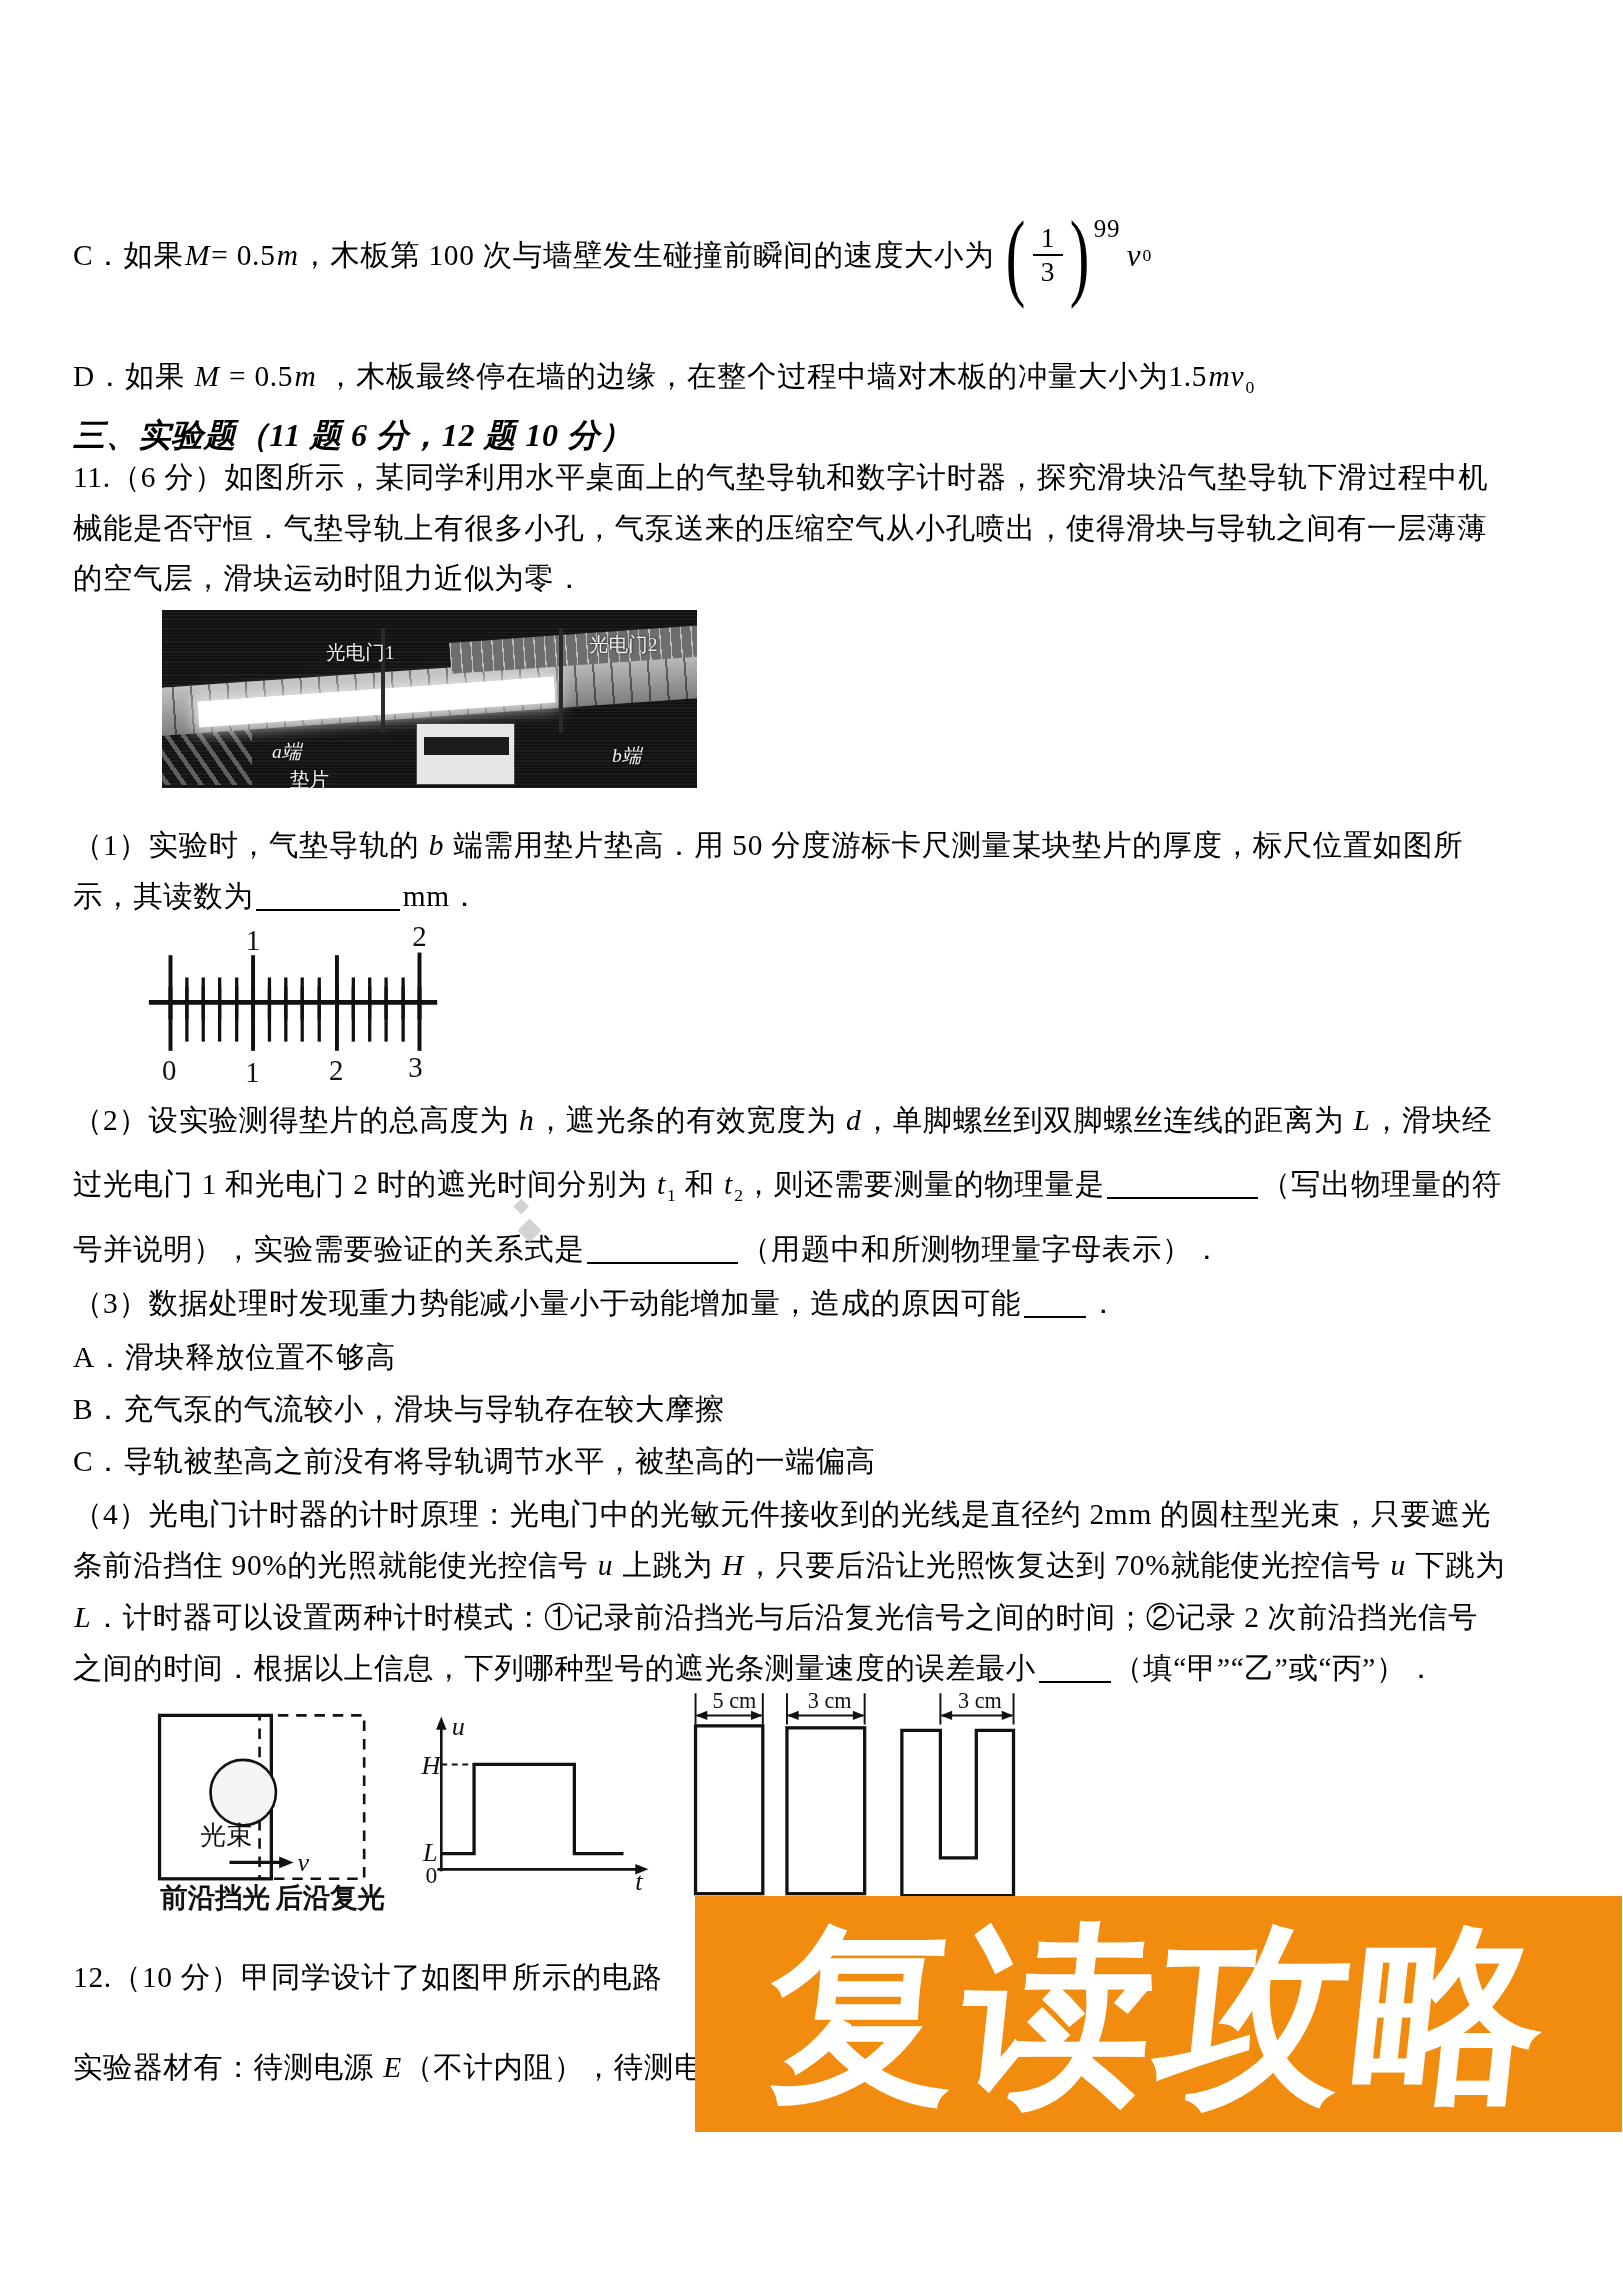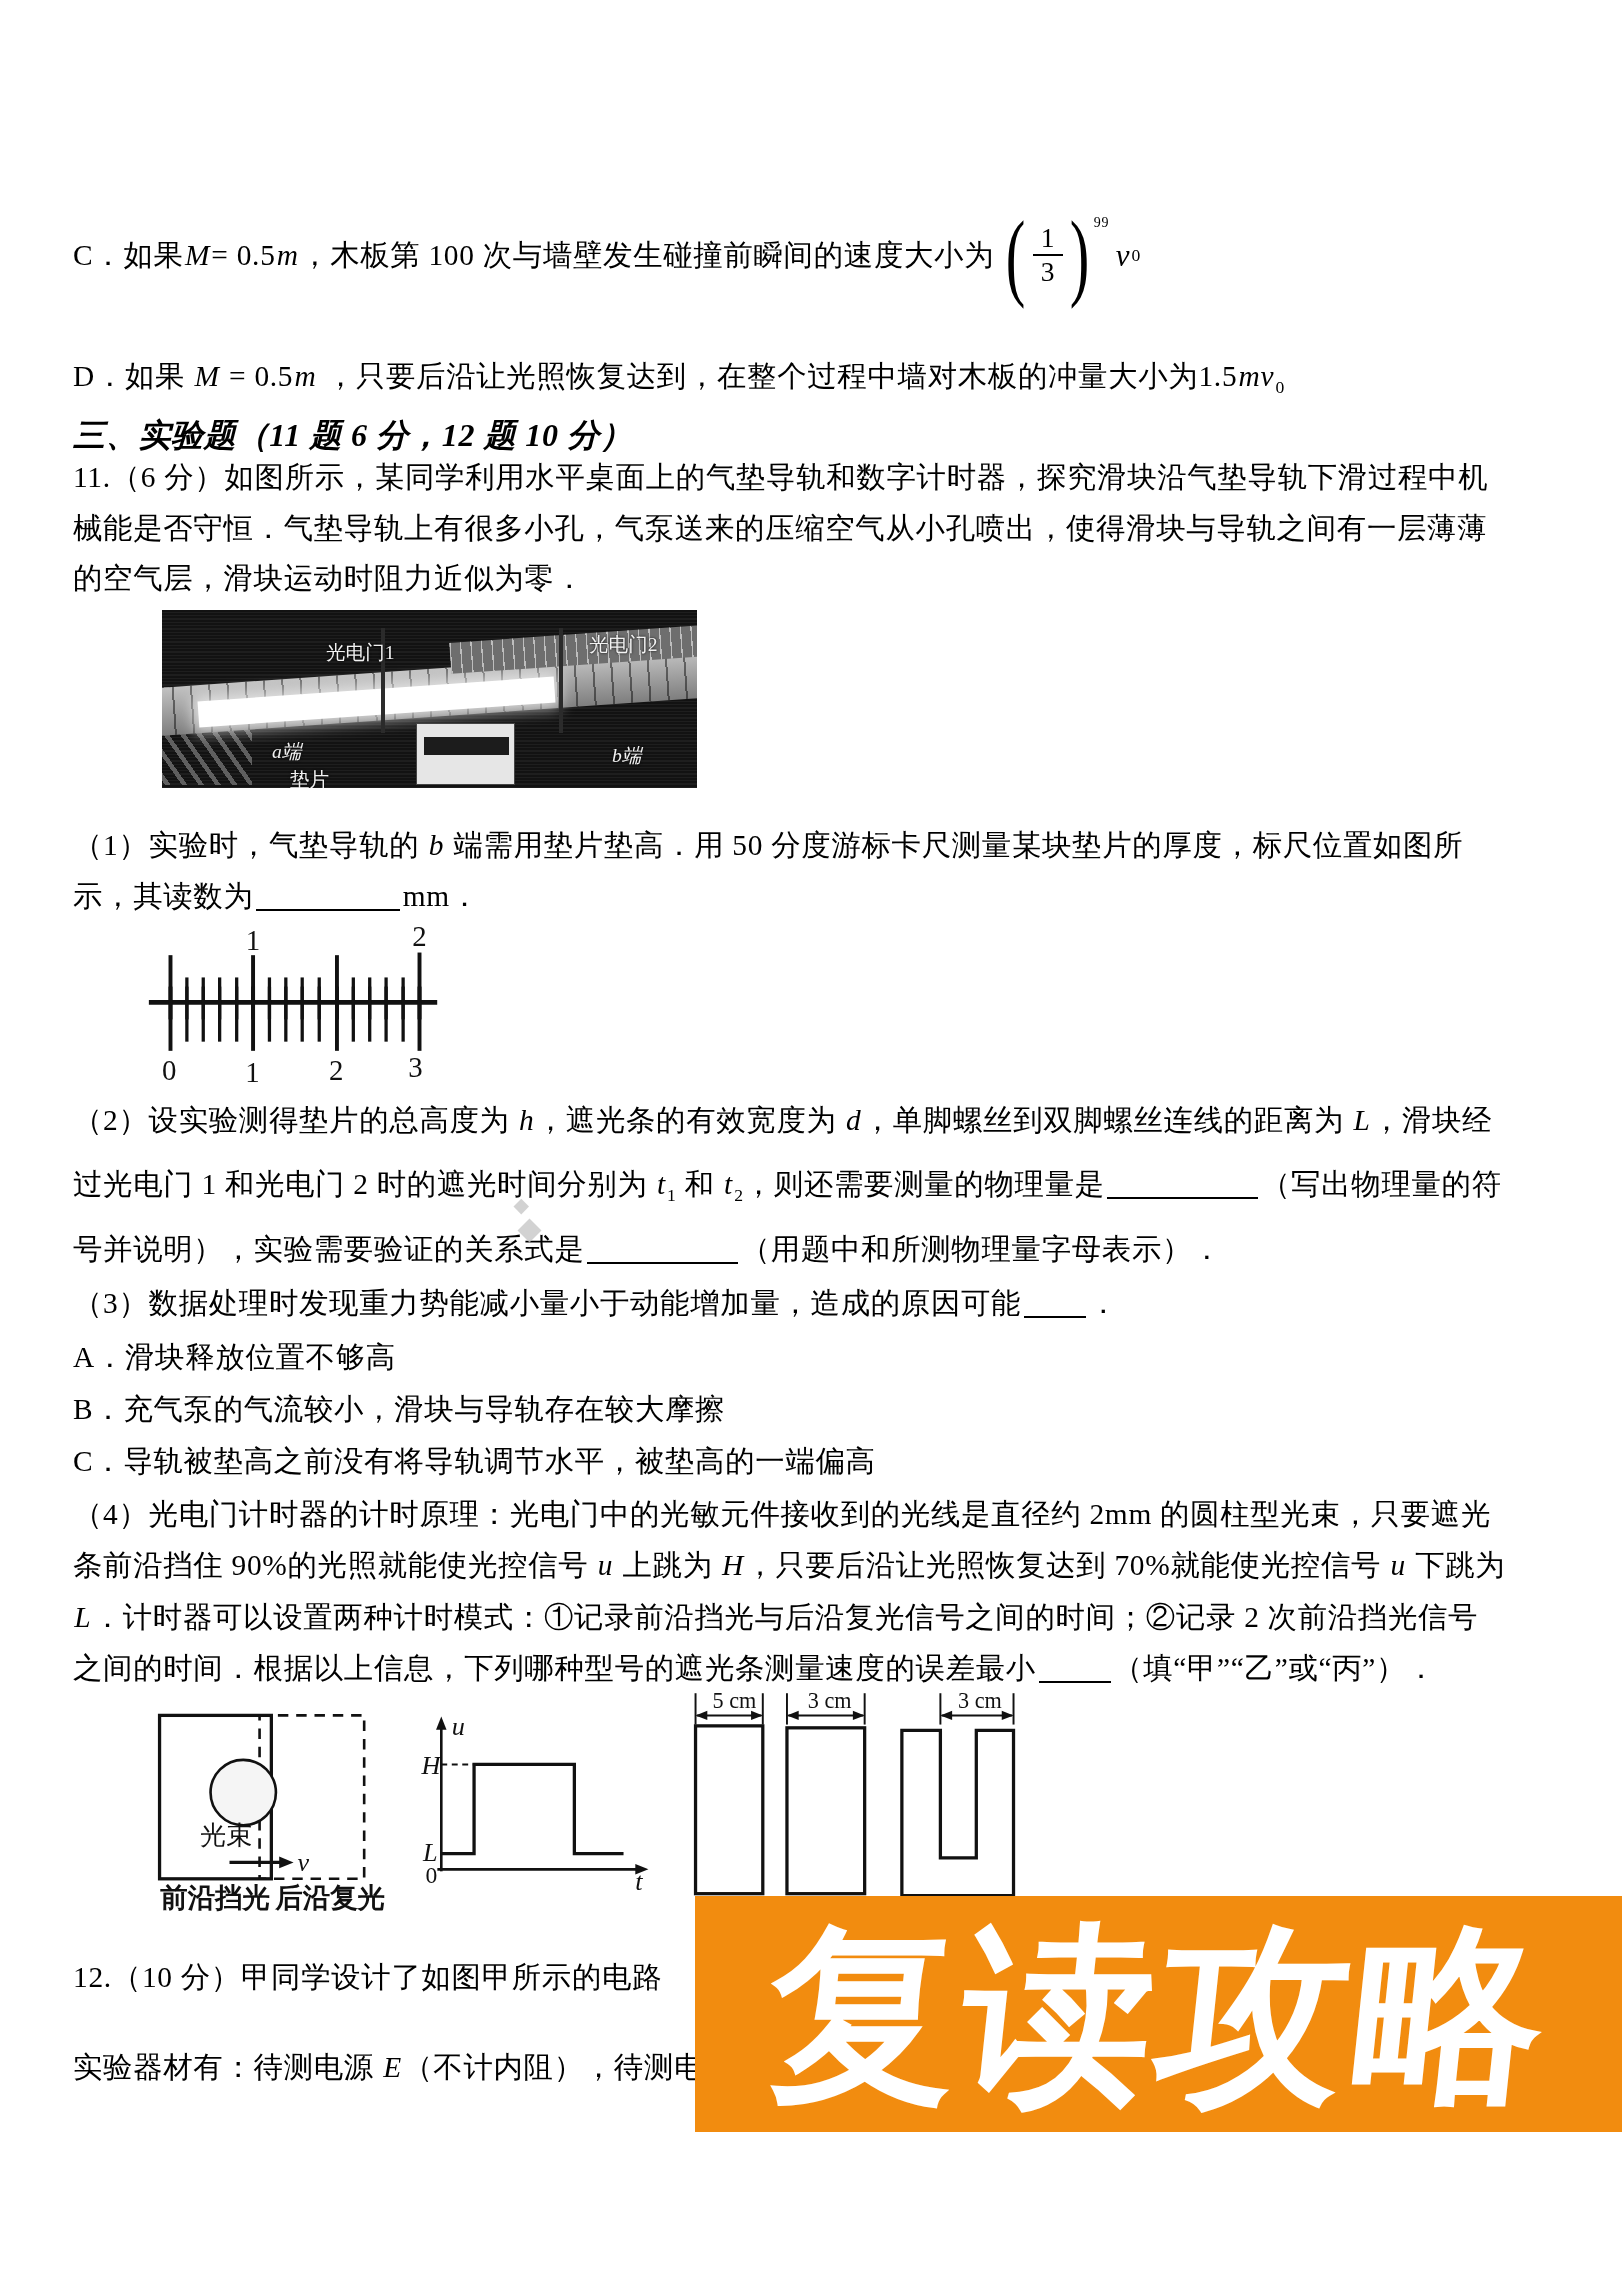--- a/index.html
+++ b/index.html
@@ -35,21 +35,21 @@
   .c-row { display: flex; align-items: center; height: 105px; }
   .bigfrac { display: inline-flex; align-items: center; margin: 0 5.2px; }
   .bigparen {
     font-size: 98px; line-height: 0.85;
     font-family: "Liberation Serif", serif; font-weight: 400;
     transform: scaleX(0.6);
   }
   .frac-col { display: inline-flex; flex-direction: column; align-items: center;
               font-size: 27.5px; line-height: 1.05; }
   .frac-num { padding: 0 7.9px 1.3px; border-bottom: 2.6px solid #000; margin-bottom: 1.3px; }
-  .frac-exp { font-size: 14px; align-self: flex-start; margin-top: 1.3px; margin-left: -2.6px; }
+  .frac-exp { font-size: 25px; align-self: flex-start; margin-top: 1.3px; margin-left: -2.6px; }
 
   
   .photo {
     position: absolute; left: 162px; top: 610px; width: 535px; height: 178px;
     background:
       repeating-linear-gradient(0deg, rgba(255,255,255,0.05) 0 1.3px, transparent 1.3px 3.3px),
       #121212;
     overflow: hidden;
   }
   .photo .track {
@@ -119,21 +119,21 @@
       <span>3</span>
     </span>
     <span class="bigparen">)</span>
     <span class="frac-exp">99</span>
   </span>
   <span class="var" style="font-size:31px">v</span>
     <sub>0</sub>
 </div>
 
 <div class="line" style="top:357px;">
-  <span>D．如果 </span><span class="var">M</span><span> = 0.5</span><span class="var">m</span><span> ，只要后沿让光照恢复达到，在整个过程中墙对木板的冲量大小为</span><span>1.5</span><span class="var">mv</span><sub>0</sub>
+  <span>D．如果 </span><span class="var">M</span><span> = 0.5</span><span class="var">m</span><span> ，木板最终停在墙的边缘，在整个过程中墙对木板的冲量大小为</span><span>1.5</span><span class="var">mv</span><sub>0</sub>
 </div>
 
 <div class="line bold" style="top:414px;font-size:32px;">三、实验题（11 题 6 分，12 题 10 分）</div>
 
 <div class="line" style="top:458px;">11.（6 分）如图所示，某同学利用水平桌面上的气垫导轨和数字计时器，探究滑块沿气垫导轨下滑过程中机</div>
 <div class="line" style="top:509px;">械能是否守恒．气垫导轨上有很多小孔，气泵送来的压缩空气从小孔喷出，使得滑块与导轨之间有一层薄薄</div>
 <div class="line" style="top:559px;text-align:center;">的空气层，滑块运动时阻力近似为零．</div>
 
 <div class="photo">
   <div class="stripes"></div>

